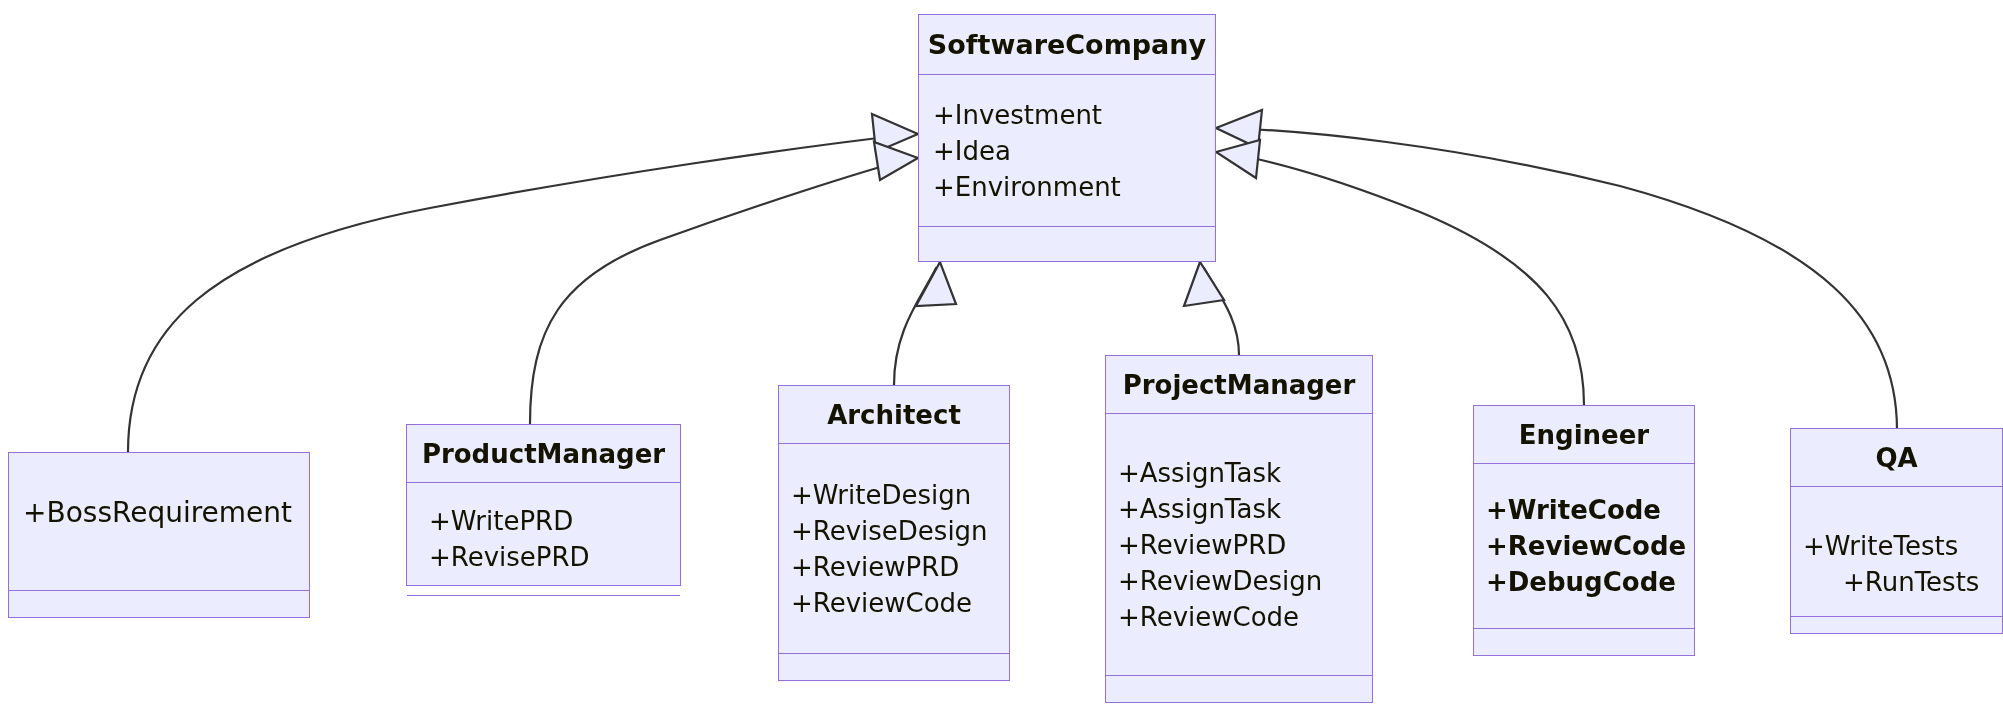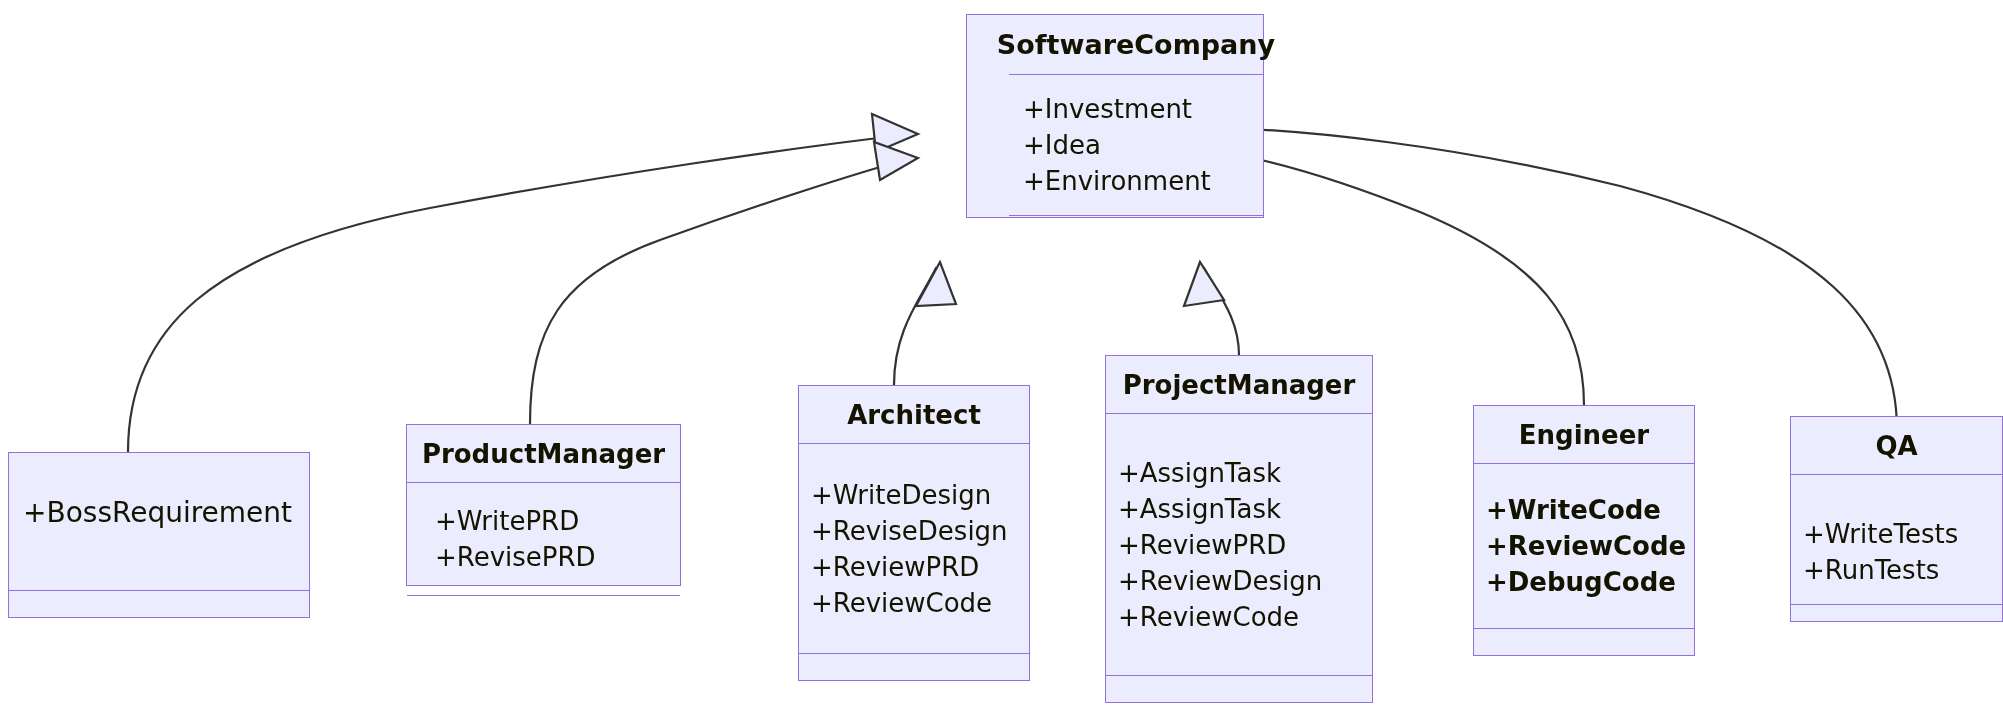--- a/index.html
+++ b/index.html
@@ -63,47 +63,47 @@
       <polygon points="918,158 874,142 880,180"></polygon>
 
       <polygon points="940,262 916,306 956,304"></polygon>
       <polygon points="1200,262 1184,306 1224,300"></polygon>
 
       <polygon points="1216,128 1262,110 1258,148"></polygon>
       <polygon points="1216,152 1260,140 1256,178"></polygon>
     </g>
   </svg>
 
-  <div class="uml-class" style="left: 966px; top: 14px; width: 298px; height: 204px; padding-left: 42px;">
+  <div class="uml-class" style="left: 918px; top: 14px; width: 298px; height: 248px;">
     <div class="cls-title" style="height: 60px; font-size: 27px;">SoftwareCompany</div>
     <div class="cls-attrs" style="font-size: 26px; padding-left: 14px; padding-top: 16px; padding-bottom: 16px;">
         <div class="row" style="line-height: 36px;">+Investment</div>
         <div class="row" style="line-height: 36px;">+Idea</div>
         <div class="row" style="line-height: 36px;">+Environment</div>
       </div>
     <div class="cls-methods" style="height: 34px;"></div>
   </div>
 
   <div class="uml-class" style="left: 8px; top: 452px; width: 302px; height: 166px;">
     <div class="cls-attrs" style="font-size: 28px; padding-left: 14px; padding-top: 22px; padding-bottom: 40px;">
         <div class="row" style="line-height: 36px;">+BossRequirement</div>
       </div>
     <div class="cls-methods" style="height: 26px;"></div>
   </div>
 
   <div class="uml-class" style="left: 406px; top: 424px; width: 275px; height: 162px;">
     <div class="cls-title" style="height: 58px; font-size: 26px;">ProductManager</div>
-    <div class="cls-attrs" style="font-size: 26px; padding-left: 28px; padding-top: 20px; padding-bottom: 20px;">
+    <div class="cls-attrs" style="font-size: 26px; padding-left: 22px; padding-top: 20px; padding-bottom: 20px;">
         <div class="row" style="line-height: 36px;">+WritePRD</div>
         <div class="row" style="line-height: 36px;">+RevisePRD</div>
       </div>
     <div class="cls-methods" style="height: 26px;"></div>
   </div>
 
-  <div class="uml-class" style="left: 778px; top: 385px; width: 232px; height: 296px; margin-left: 20px;">
+  <div class="uml-class" style="left: 778px; top: 385px; width: 232px; height: 296px;">
     <div class="cls-title" style="height: 58px; font-size: 26px;">Architect</div>
     <div class="cls-attrs" style="font-size: 26px; padding-left: 12px; padding-top: 16px; padding-bottom: 16px;">
         <div class="row" style="line-height: 36px;">+WriteDesign</div>
         <div class="row" style="line-height: 36px;">+ReviseDesign</div>
         <div class="row" style="line-height: 36px;">+ReviewPRD</div>
         <div class="row" style="line-height: 36px;">+ReviewCode</div>
       </div>
     <div class="cls-methods" style="height: 26px;"></div>
   </div>
 
@@ -122,22 +122,22 @@
   <div class="uml-class" style="left: 1473px; top: 405px; width: 222px; height: 251px;">
     <div class="cls-title" style="height: 58px; font-size: 26px;">Engineer</div>
     <div class="cls-attrs" style="font-size: 26px; padding-left: 12px; padding-top: 16px; padding-bottom: 16px; font-weight: bold;">
         <div class="row" style="line-height: 36px;">+WriteCode</div>
         <div class="row" style="line-height: 36px;">+ReviewCode</div>
         <div class="row" style="line-height: 36px;">+DebugCode</div>
       </div>
     <div class="cls-methods" style="height: 26px;"></div>
   </div>
 
-  <div class="uml-class" style="left: 1790px; top: 416px; width: 213px; height: 206px; gap: 25px;">
+  <div class="uml-class" style="left: 1790px; top: 428px; width: 213px; height: 206px; gap: 25px;">
     <div class="cls-title" style="height: 58px; font-size: 26px;">QA</div>
     <div class="cls-attrs" style="font-size: 26px; padding-left: 12px; padding-top: 16px; padding-bottom: 16px;">
         <div class="row" style="line-height: 36px;">+WriteTests</div>
-        <div class="row" style="line-height: 36px;">+RunTests</div>
+        <div class="row" style="line-height: 36px; margin-left: 40px;">+RunTests</div>
       </div>
     <div class="cls-methods" style="height: 26px;"></div>
   </div>
 
 </div>
 
 </body></html>

